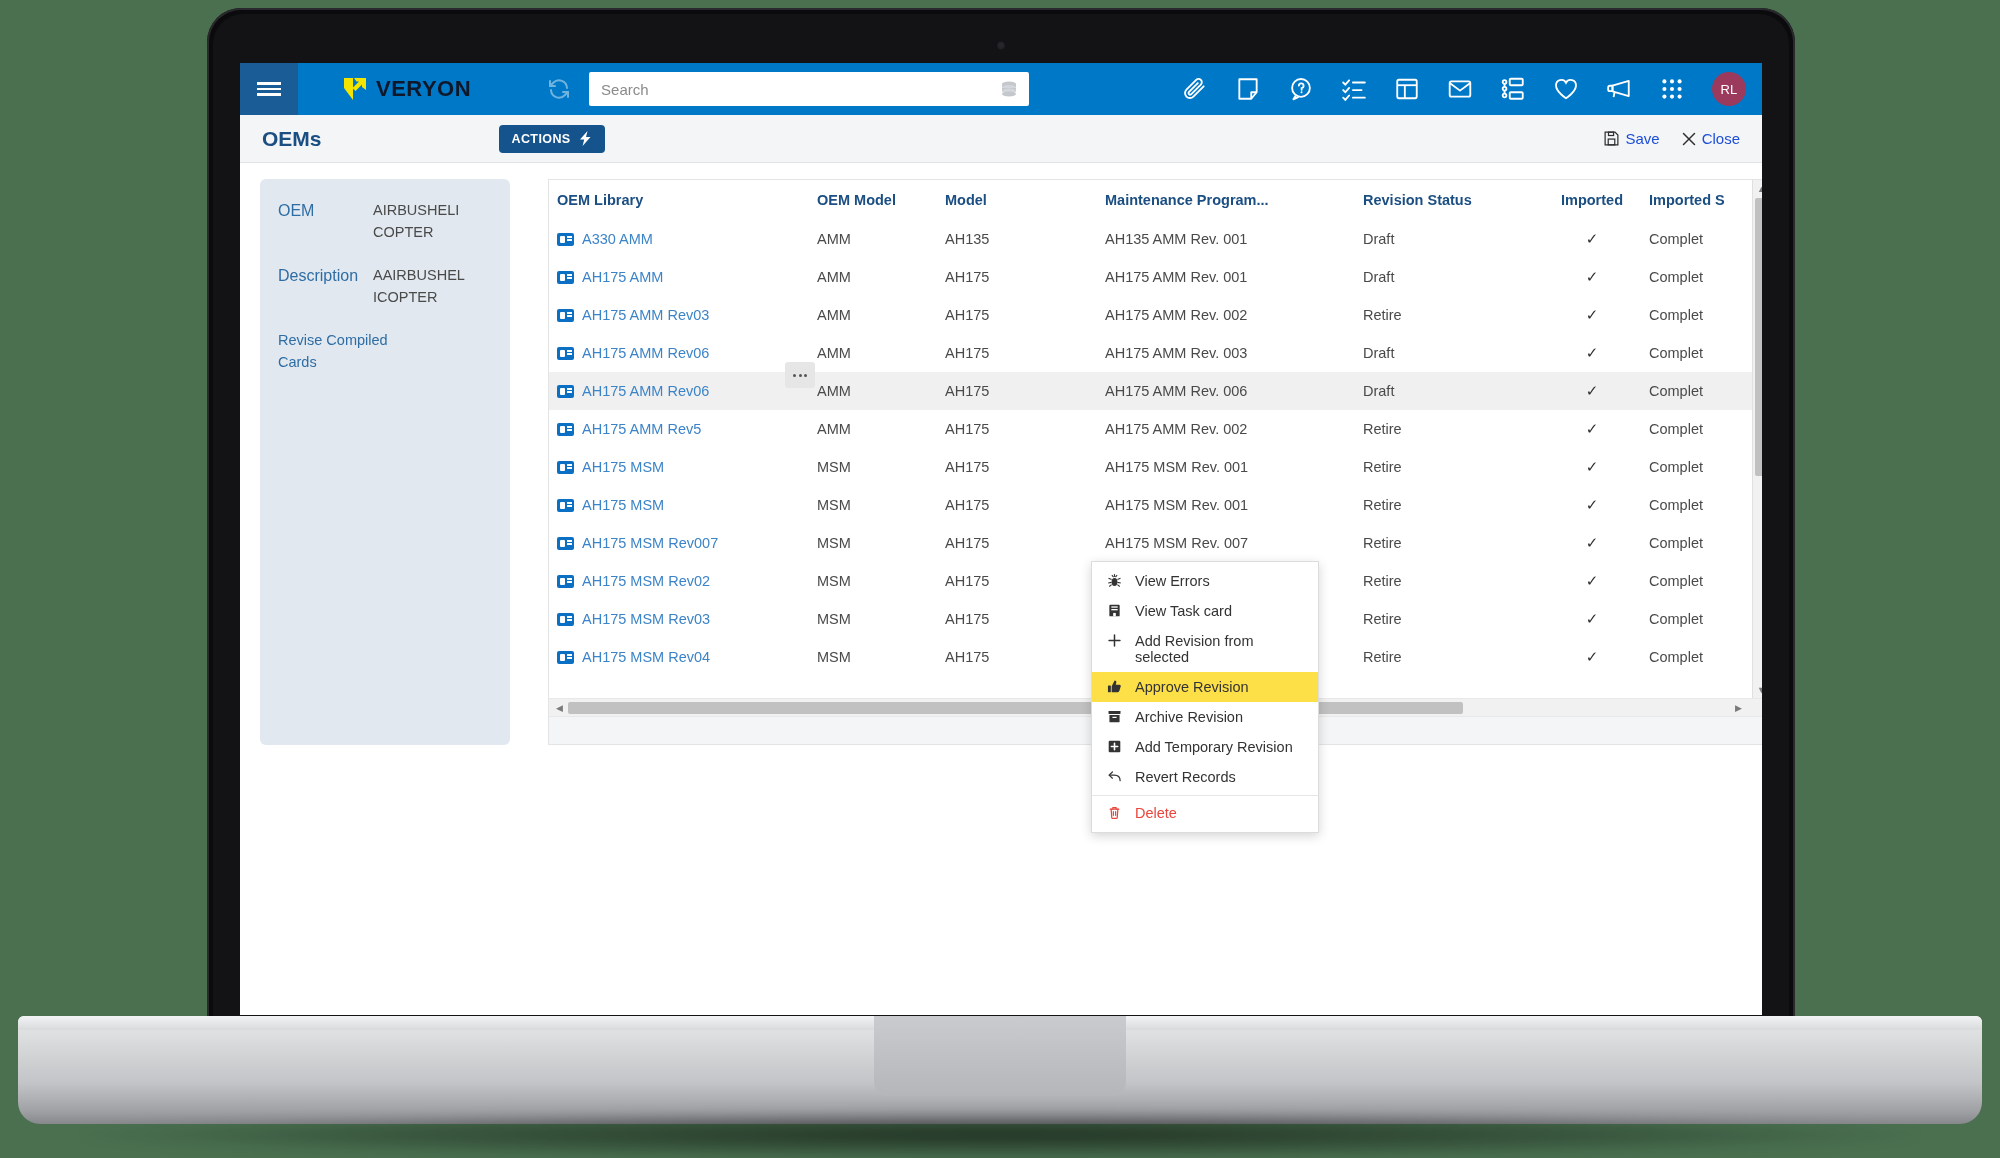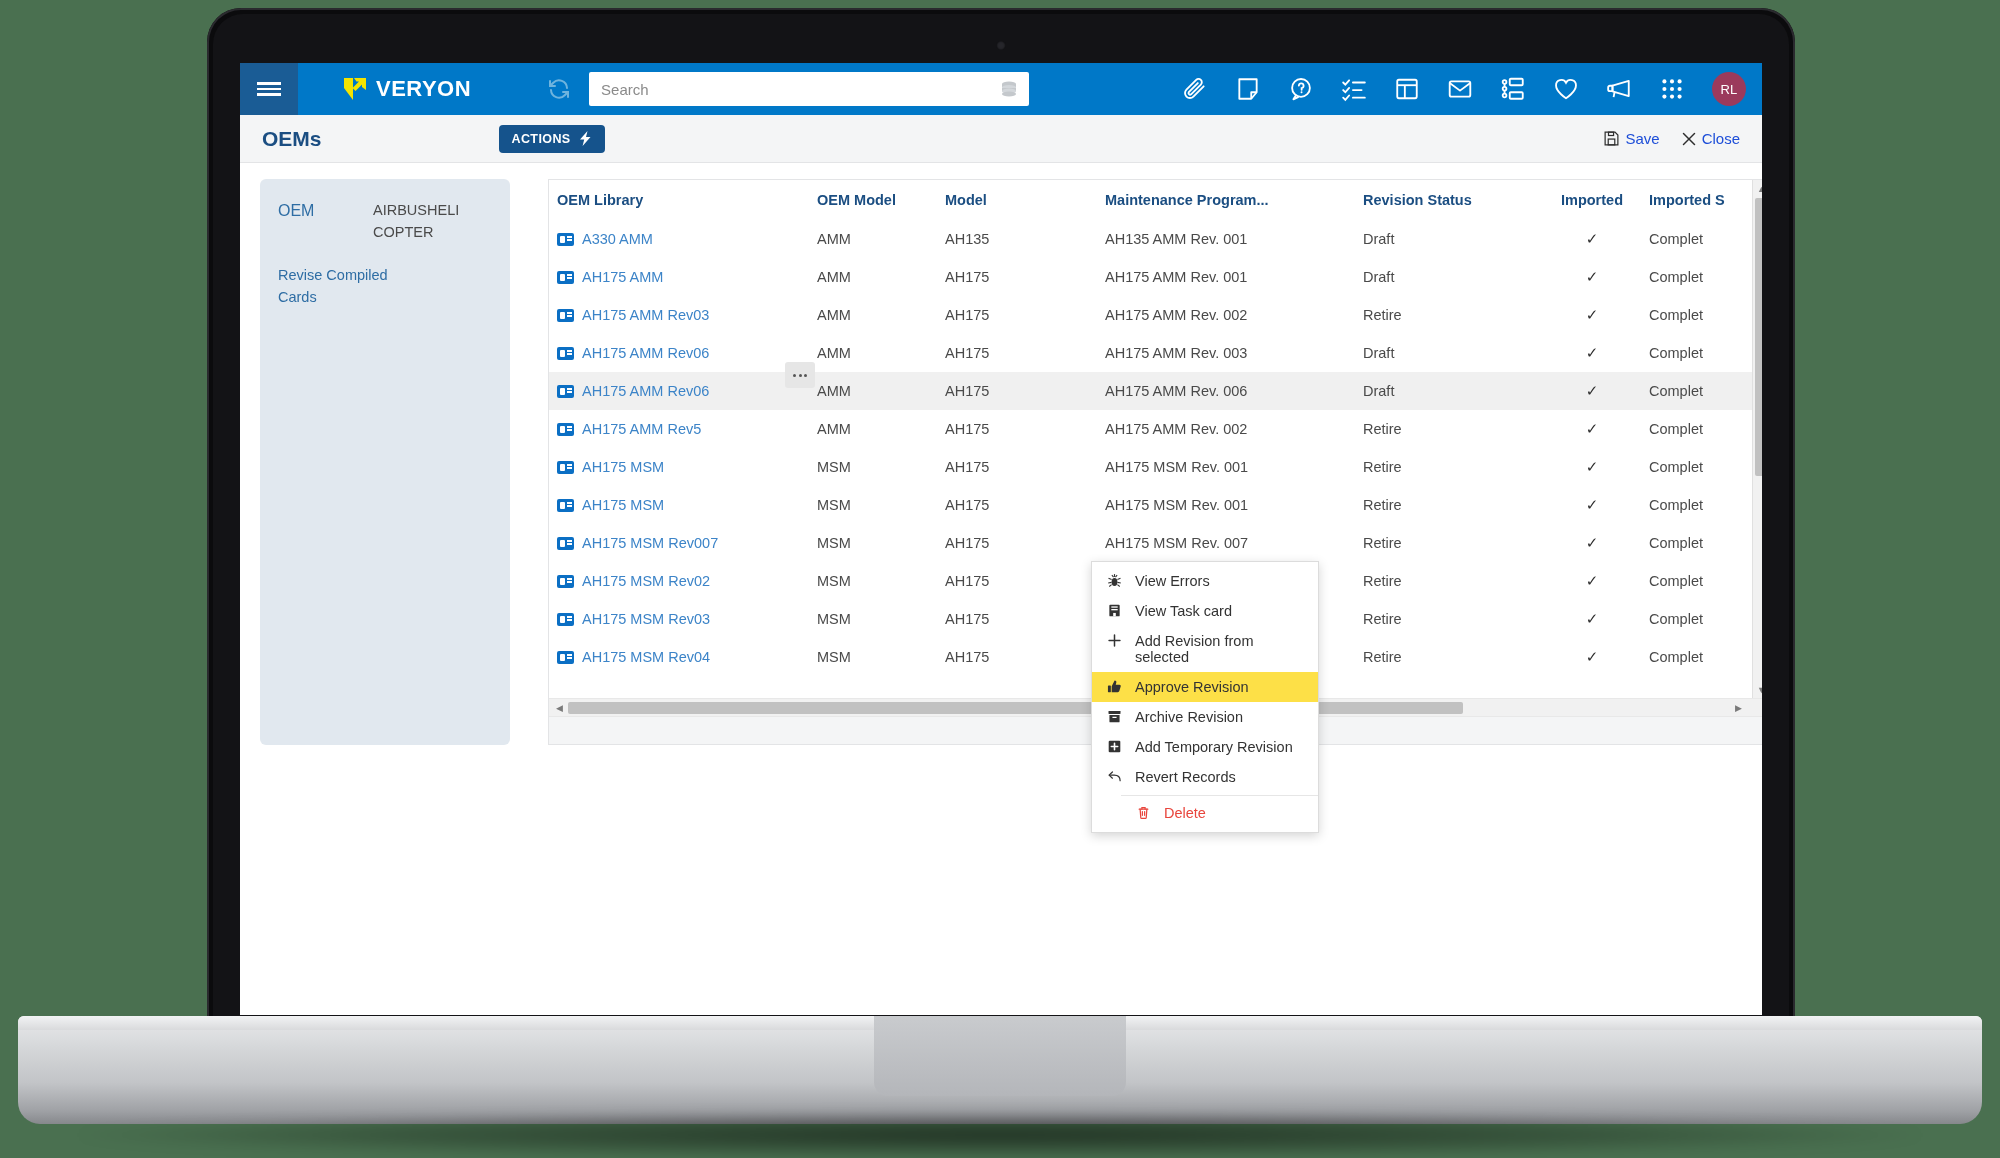--- a/index.html
+++ b/index.html
@@ -73,21 +73,21 @@
     background: #0078C8; display: flex; align-items: center;
   }
   #hamburger-zone {
     width: 58px; height: 52px; background: #1A5C95;
     display: flex; align-items: center; justify-content: center;
     cursor: pointer;
   }
   .ham-bar { width: 24px; height: 2.5px; background: #fff; margin: 3px 0; display:block; }
   #brand { display: flex; align-items: center; margin-left: 44px; gap: 8px; cursor: pointer; }
   #brand-mark { width: 26px; height: 26px; }
-  #brand-text { color: #ffffff; font-weight: bold; font-size: 22px; letter-spacing: 0.5px; }
+  #brand-text { color: #0f172a; font-weight: bold; font-size: 22px; letter-spacing: 0.5px; }
   #refresh-icon { margin-left: 76px; cursor: pointer; }
   #search-wrap {
     margin-left: 18px; position: relative;
     width: 440px; height: 34px; background: #fff; border-radius: 2px;
     display: flex; align-items: center;
   }
   #search-input {
     border: 0; outline: 0; width: 100%; height: 100%;
     padding: 0 42px 0 12px; font-size: 15px; color: #4c1d95;
     font-family: "Liberation Sans", sans-serif; background: transparent;
@@ -234,21 +234,21 @@
     width: 228px; background: #fff;
     border: 1px solid #DCDCDC;
     box-shadow: 0 3px 10px rgba(0,0,0,0.17);
     z-index: 50; padding: 4px 0;
   }
   .menu-item {
     display: flex; align-items: flex-start; gap: 13px;
     padding: 7px 14px; font-size: 14.5px; color: #333; cursor: pointer;
   }
   .menu-item.active { background: #fde047; }
-  .menu-item.danger { color: #E8453C; margin-left: 29px; }
+  .menu-item.danger { color: #E8453C; }
   .menu-item.sep { border-top: 1px solid #E6E6E6; margin-top: 3px; padding-top: 9px; }
   .mi-icon { width: 16px; display: flex; align-items: center; justify-content: center; flex: 0 0 16px; }
 </style>
 </head>
 <body>
 
 <div id="laptop-frame">
   <div id="laptop-lid">
     <div id="lid-inner-edge"></div>
     <div id="webcam"></div>
@@ -380,20 +380,24 @@
           </div>
         </div>
       </div>
 
       <div id="content">
 
         <div id="side-panel">
           <div class="field-row">
             <div class="field-label">OEM</div>
             <div class="field-value">AIRBUSHELICOPTER</div>
+          </div>
+          <div class="field-row">
+            <div class="field-label">Description</div>
+            <div class="field-value">AAIRBUSHELICOPTER</div>
           </div>
           <div id="revise-link">Revise Compiled Cards</div>
         </div>
 
         <div id="grid-wrap">
           <div id="grid-scroll-area">
             <table id="records">
               <thead>
                 <tr>
                   <th class="col-lib">OEM Library</th>

